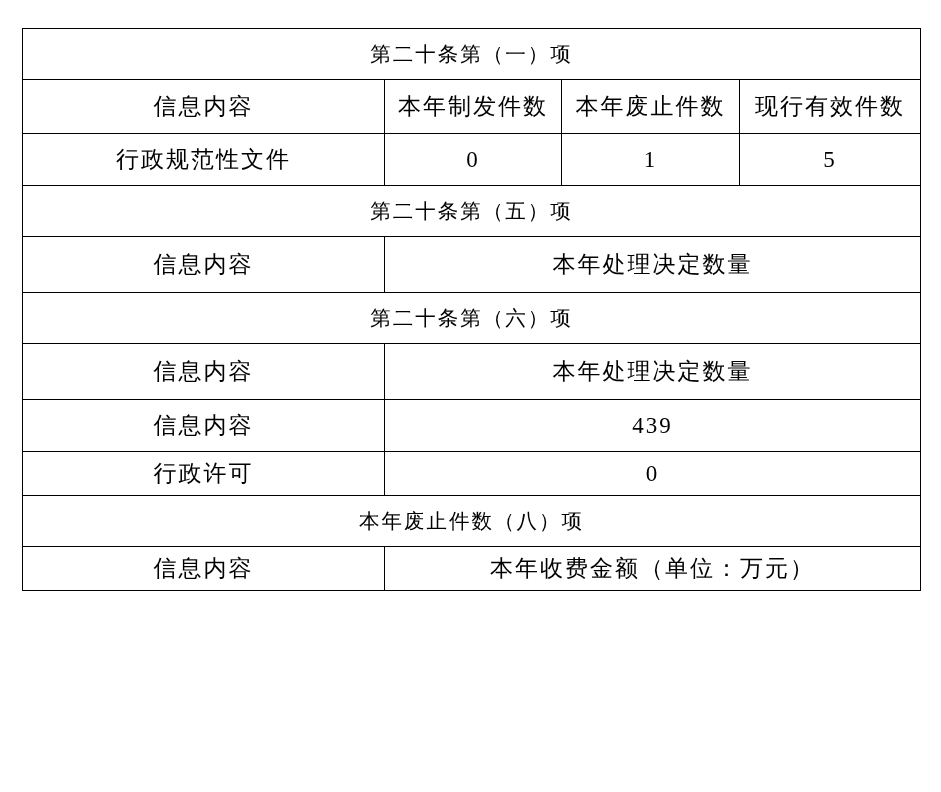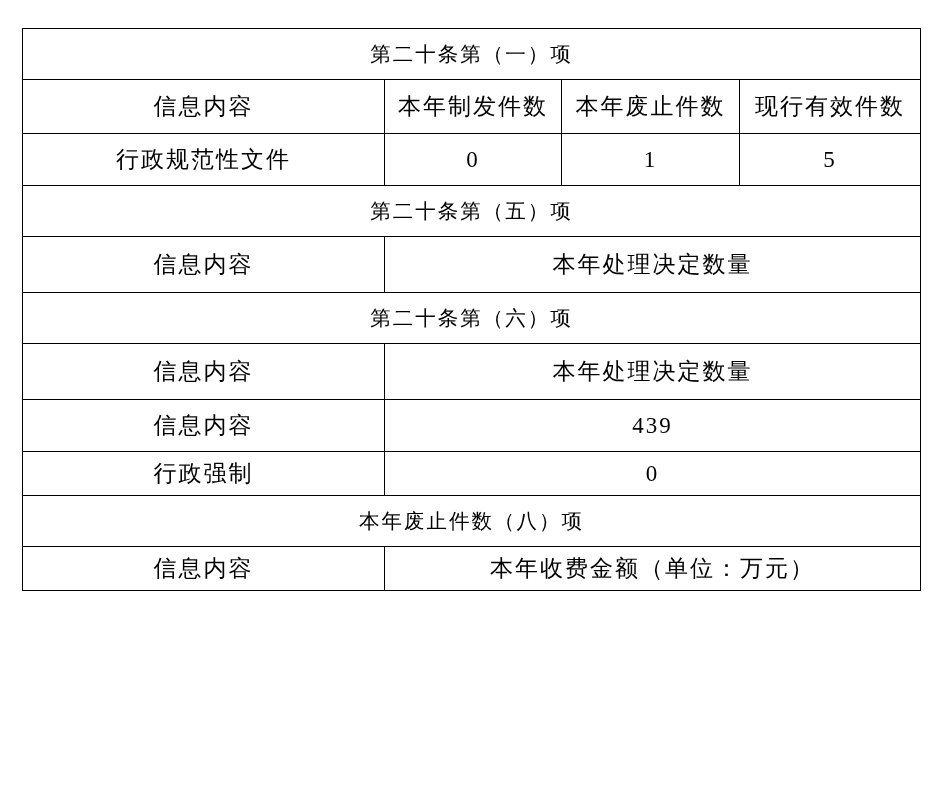--- a/index.html
+++ b/index.html
@@ -109,21 +109,21 @@
         </tr>
         <tr class="tall-row">
           <td>信息内容</td>
           <td colspan="3">本年处理决定数量</td>
         </tr>
         <tr class="data-row">
           <td>信息内容</td>
           <td colspan="3" class="num">439</td>
         </tr>
         <tr class="compact-row">
-          <td>行政强制</td>
+          <td>行政许可</td>
           <td colspan="3" class="num">0</td>
         </tr>
 
         <tr class="section-row">
           <td colspan="4">本年废止件数（八）项</td>
         </tr>
         <tr class="compact-row">
           <td>信息内容</td>
           <td colspan="3">本年收费金额（单位：万元）</td>
         </tr>

